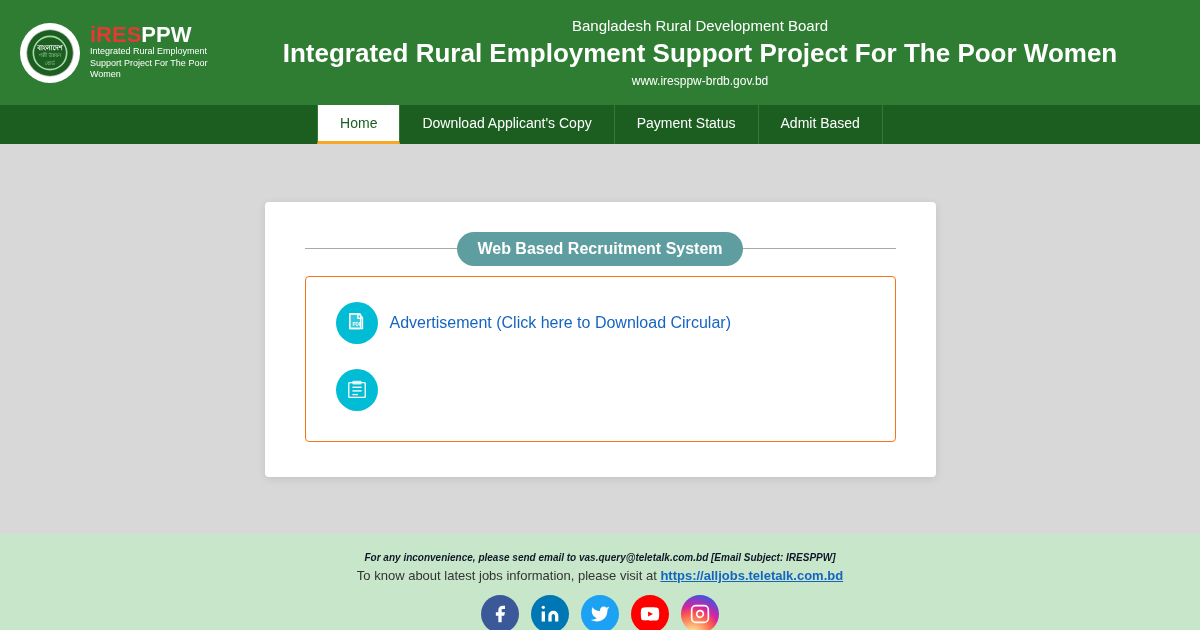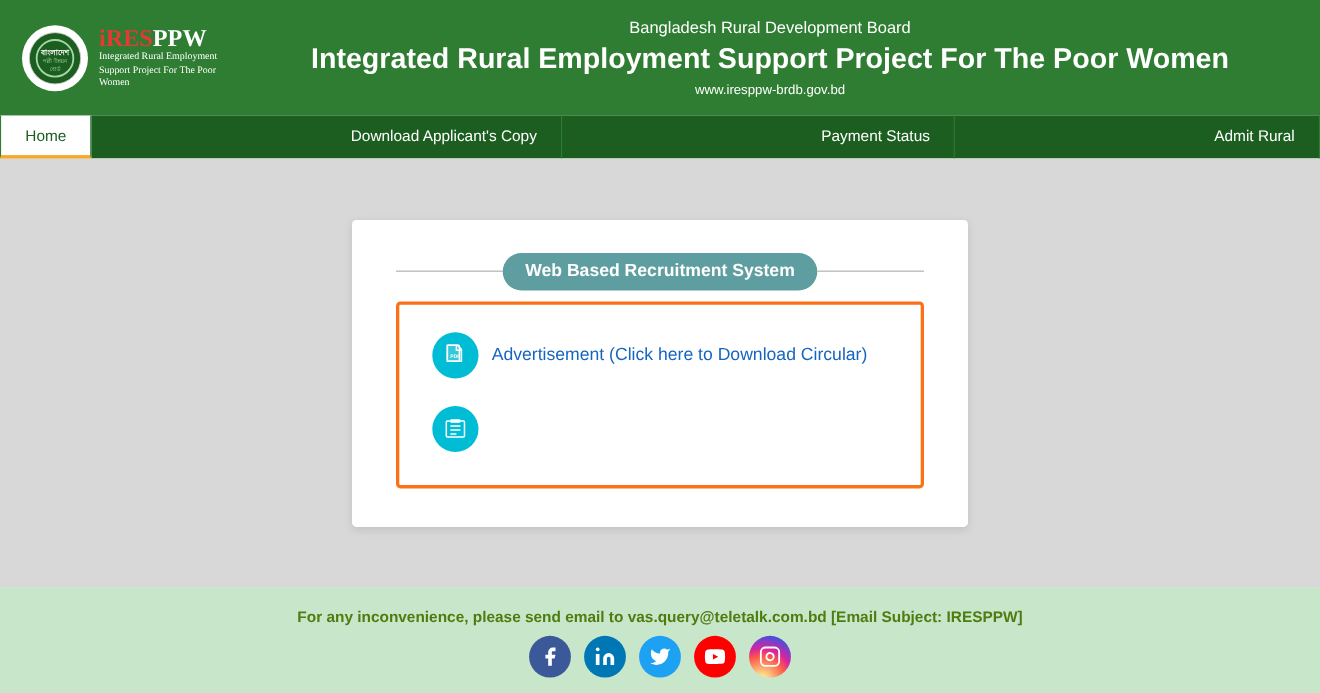--- a/index.html
+++ b/index.html
@@ -27,21 +27,20 @@
       display: flex;
       align-items: center;
       justify-content: center;
       overflow: hidden;
       flex-shrink: 0;
     }
     .logo-circle svg { width: 50px; height: 50px; }
     .logo-text {
       display: flex;
       flex-direction: column;
-      font-family: Liberation Serif, serif;
     }
     .logo-brand {
       font-size: 22px;
       font-weight: bold;
       line-height: 1;
     }
     .logo-brand .ires { color: #e53935; }
     .logo-brand .ppw { color: white; }
     .logo-subtitle {
       color: white;
@@ -68,21 +67,21 @@
     }
     .header-title .website {
       color: white;
       font-size: 12px;
     }
 
     
     nav {
       background: #1b5e20;
       display: flex;
-      justify-content: space-between;
+      justify-content: center;
       padding: 0;
     }
     nav a {
       color: white;
       text-decoration: none;
       padding: 10px 22px;
       font-size: 14px;
       font-weight: 500;
       border-right: 1px solid #2e7d32;
       display: block;
@@ -97,21 +96,21 @@
       display: flex;
       align-items: center;
       justify-content: center;
       padding: 40px 20px;
     }
 
     .card {
       background: white;
       border-radius: 4px;
       padding: 30px 40px 35px;
-      width: 560px;
+      width: 671px;
       box-shadow: 0 2px 8px rgba(0,0,0,0.1);
       position: relative;
     }
     .card-title {
       display: inline-block;
       background: #5f9ea0;
       color: white;
       font-size: 16px;
       font-weight: bold;
       padding: 8px 20px;
@@ -127,21 +126,21 @@
     .card-title-wrap::after {
       content: '';
       flex: 1;
       height: 1px;
       background: #aaa;
     }
     .card-title-wrap::before { margin-right: 0; }
     .card-title-wrap::after { margin-left: 0; }
 
     .card-inner-border {
-      border: 3px solid #f97316;
+      border: 1px solid #f97316;
       border-radius: 4px;
       padding: 25px 30px 30px;
       margin-top: -15px;
     }
 
     .menu-item {
       display: flex;
       align-items: center;
       gap: 12px;
       margin-bottom: 25px;
@@ -166,23 +165,24 @@
       font-weight: 500;
     }
 
     
     .footer-top {
       background: #c8e6c9;
       padding: 18px 20px 15px;
       text-align: center;
     }
     .footer-top .email-notice {
-      font-size: 14px;
-      font-weight: bold;
-      color: #4d7c0f;
+      font-size: 10px;
+      font-weight: bold;
+      font-style: italic;
+      color: #0f172a;
       margin-bottom: 5px;
     }
     .footer-top .jobs-link {
       font-size: 13px;
       color: #333;
       margin-bottom: 12px;
     }
     .footer-top .jobs-link a { color: #1565c0; font-weight: bold; }
     .social-icons {
       display: flex;
@@ -233,21 +233,21 @@
     <div class="org-name">Bangladesh Rural Development Board</div>
     <div class="project-name">Integrated Rural Employment Support Project For The Poor Women</div>
     <div class="website">www.iresppw-brdb.gov.bd</div>
   </div>
 </header>
 
 <nav>
   <a href="#" class="active">Home</a>
   <a href="#">Download Applicant's Copy</a>
   <a href="#">Payment Status</a>
-  <a href="#">Admit Rural</a>
+  <a href="#">Admit Based</a>
 </nav>
 
 <div class="main-content">
   <div class="card">
     <div class="card-title-wrap">
       <span class="card-title">Web Based Recruitment System</span>
     </div>
     <div class="card-inner-border">
       <a href="#" class="menu-item">
         <div class="menu-icon">
@@ -272,20 +272,24 @@
         </div>
       </a>
     </div>
   </div>
 </div>
 
 <div class="footer-top">
   <div class="email-notice">
     <span>For any inconvenience, please send email to vas.query@teletalk.com.bd [Email Subject: IRESPPW]</span>
   </div>
+  <div class="jobs-link">
+    <span>To know about latest jobs information, please visit at</span>
+    <a href="#">https://alljobs.teletalk.com.bd</a>
+  </div>
   <div class="social-icons">
     <a href="#" class="social-icon fb" title="Facebook">
       <svg viewBox="0 0 24 24" width="20" height="20" fill="white">
           <path d="M18 2h-3a5 5 0 00-5 5v3H7v4h3v8h4v-8h3l1-4h-4V7a1 1 0 011-1h3z"></path>
         </svg>
     </a>
     <a href="#" class="social-icon li" title="LinkedIn">
       <svg viewBox="0 0 24 24" width="20" height="20" fill="white">
           <path d="M16 8a6 6 0 016 6v7h-4v-7a2 2 0 00-2-2 2 2 0 00-2 2v7h-4v-7a6 6 0 016-6zM2 9h4v12H2z"></path>
           <circle cx="4" cy="4" r="2" fill="white"></circle>

